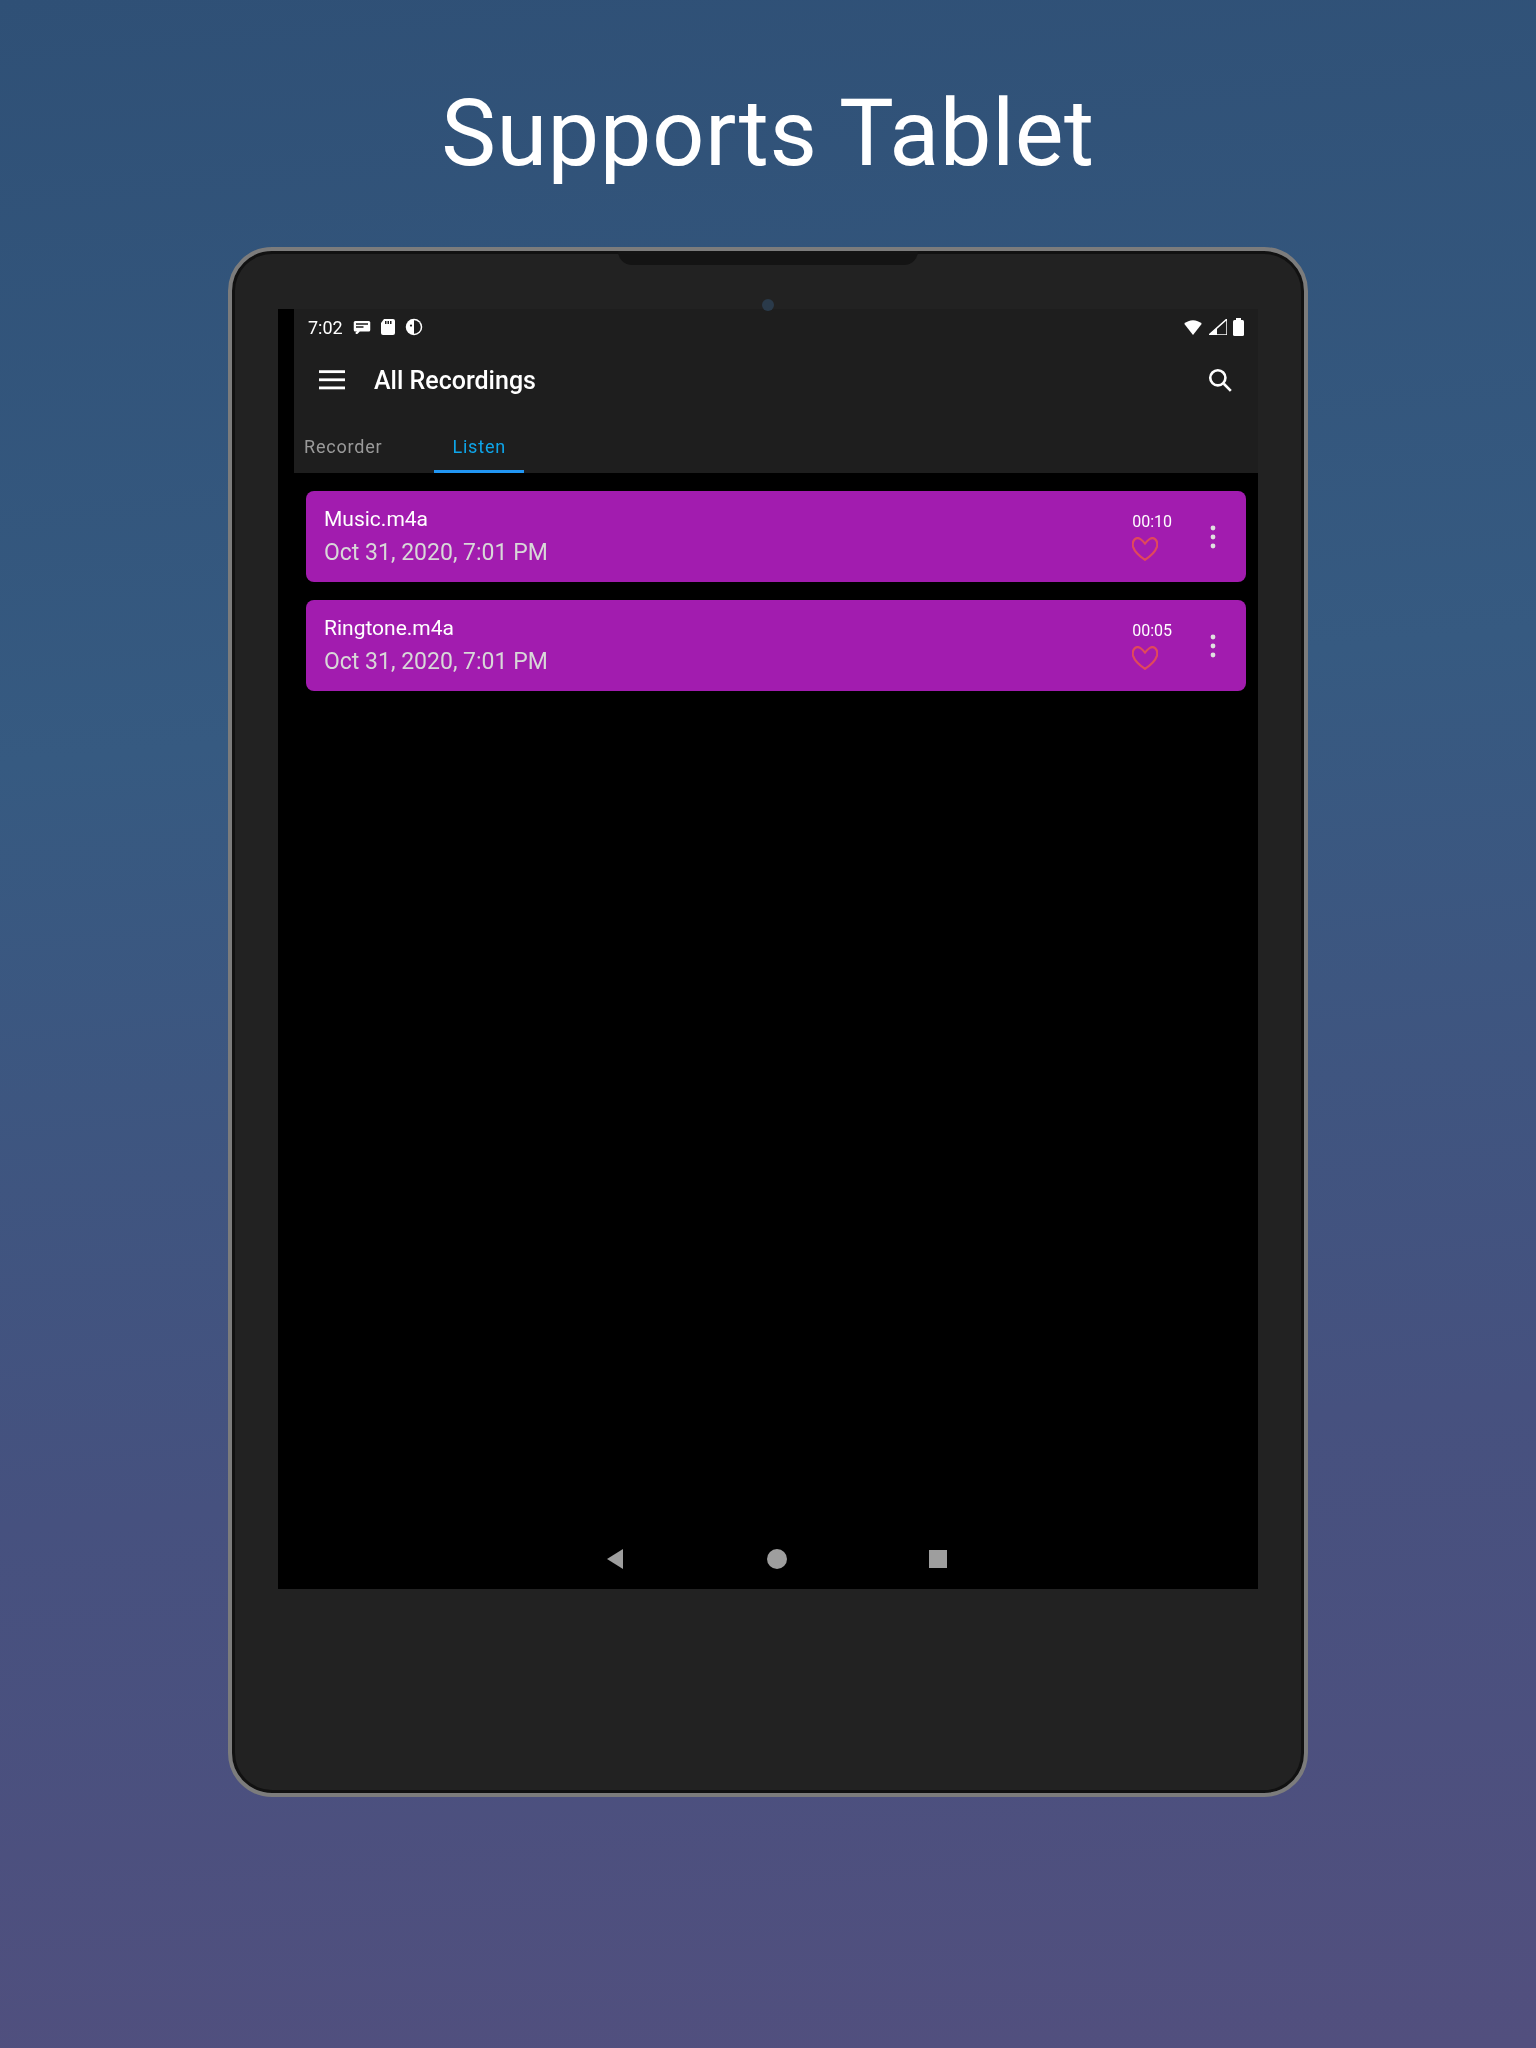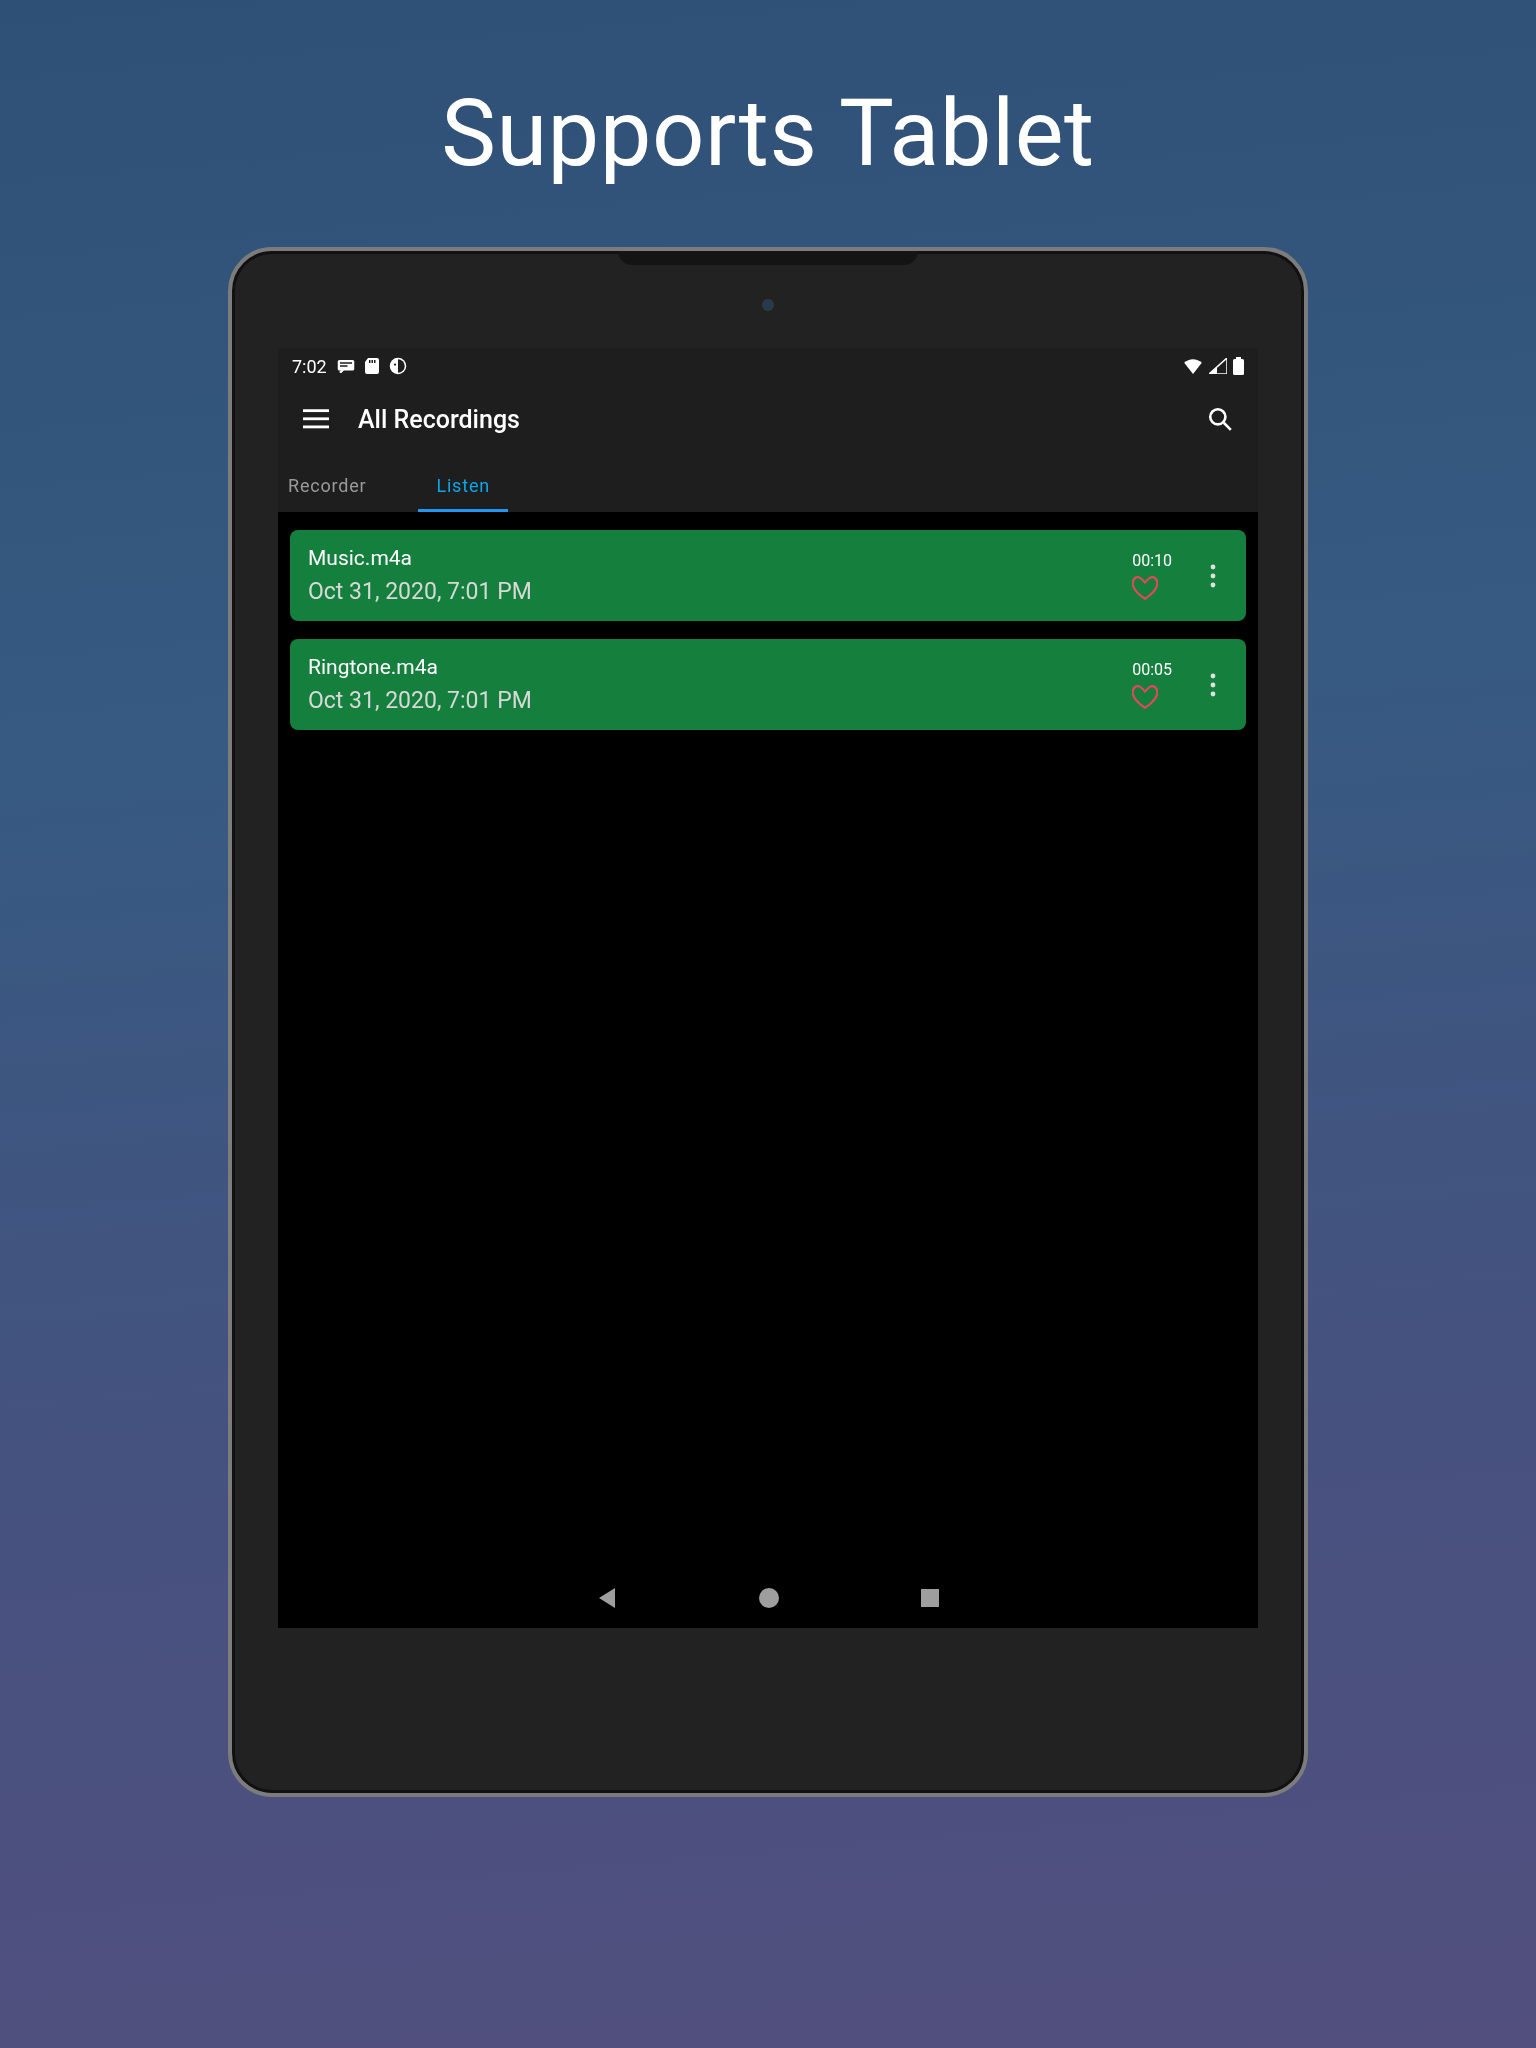--- a/index.html
+++ b/index.html
@@ -39,26 +39,27 @@
     width: 300px;
     height: 14px;
     background: #141414;
     border-radius: 0 0 18px 18px;
   }
   .camera-dot {
     width: 12px; height: 12px; background: #2a3a4a; border-radius: 50%;
     position: absolute; top: 48px; left: 50%; transform: translateX(-50%);
   }
   .screen {
-    margin-top: 69px;
+    margin-top: 30px;
     width: 980px;
     height: 1280px;
     background: #000000;
     display: flex;
     flex-direction: column;
+    padding-left: 16px;
   }
   
   .status-bar {
     height: 36px;
     background: #1e1e1e;
     display: flex;
     align-items: center;
     justify-content: space-between;
     padding: 0 14px;
     font-size: 18px;
@@ -96,21 +97,21 @@
   }
   .tab.active { color: #0ea5e9; }
   .tab.active::after {
     content:"";
     position:absolute; left:-8px; right:-8px; bottom:-2px;
     height:3px; background:#2196f3;
   }
   
   .content { flex:1; background:#000; padding: 18px 12px; display:flex; flex-direction:column; gap:18px; }
   .rec-item {
-    background:#15803d;
+    background:#a21caf;
     border-radius:8px;
     padding: 16px 16px 16px 18px;
     display:flex;
     align-items:center;
   }
   .rec-info { flex:1; display:flex; flex-direction:column; gap:8px; }
   .rec-name { color:#ffffff; font-size:21px; }
   .rec-date { color:#d8d8d8; font-size:23px; }
   .rec-right { display:flex; flex-direction:column; align-items:flex-start; gap:6px; margin-right: 24px; }
   .rec-dur { color:#ffffff; font-size:16px; }

